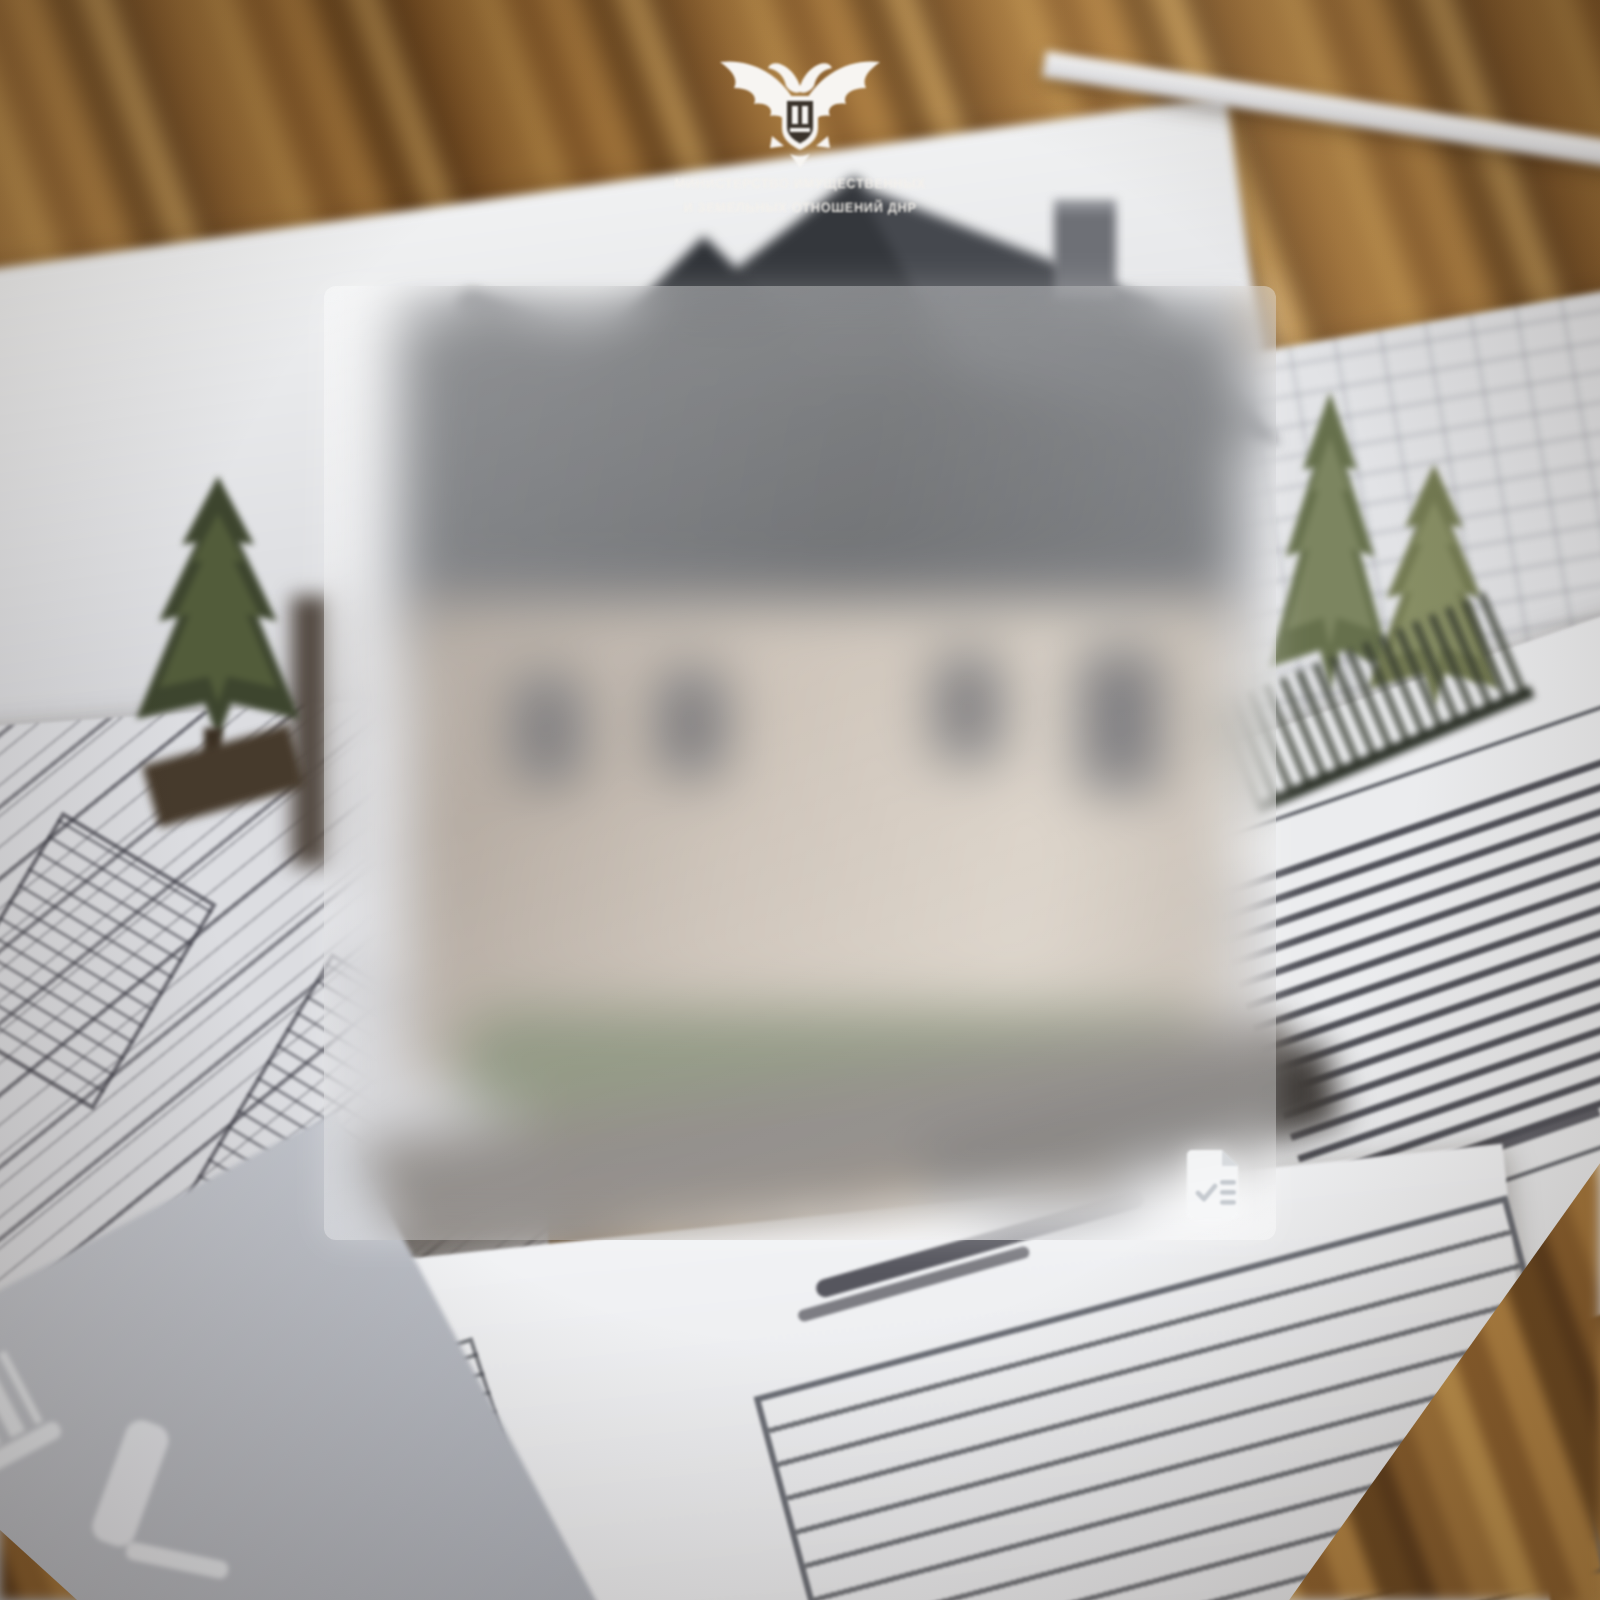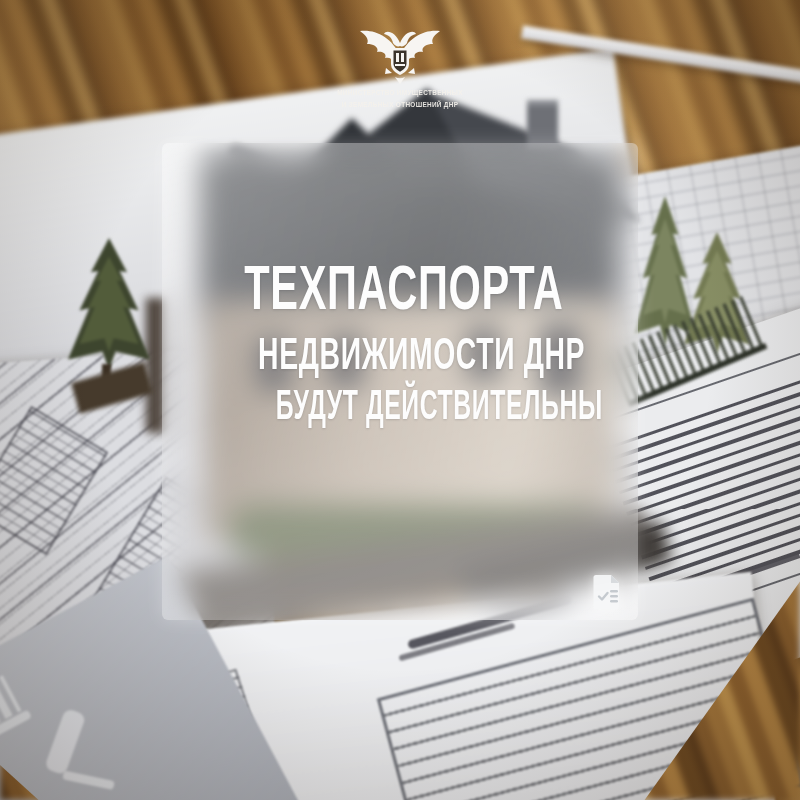--- a/index.html
+++ b/index.html
@@ -268,23 +268,20 @@
         <rect x="48" y="29" width="3" height="9"></rect>
         <rect x="53" y="29" width="3" height="9"></rect>
         <rect x="47" y="40" width="10" height="2"></rect>
       </g>
     </svg>
     <div class="ministry-name">МИНИСТЕРСТВО ИМУЩЕСТВЕННЫХ</div>
     <div class="ministry-name">И ЗЕМЕЛЬНЫХ ОТНОШЕНИЙ ДНР</div>
   </div>
 
   <div class="frost">
-    <div class="hl hl1"><span>ТЕХПАСПОРТА</span></div>
-    <div class="hl hl2"><span>НЕДВИЖИМОСТИ ДНР</span></div>
-    <div class="hl hl3"><span>БУДУТ ДЕЙСТВИТЕЛЬНЫ</span></div>
 
     <svg class="doc-icon" viewBox="0 0 40 40">
       <path d="M9 3 h15 l8 8 v24 a2.5 2.5 0 0 1 -2.5 2.5 h-20.5 a2.5 2.5 0 0 1 -2.5 -2.5 V5.5 A2.5 2.5 0 0 1 9 3 Z" fill="#f6f7f8"></path>
       <path d="M24 3 l8 8 h-8 Z" fill="#d8dbdf"></path>
       <path d="M12 24.5 l3 3 l5.5 -6.5" stroke="#c3c8ce" stroke-width="2.4" fill="none" stroke-linecap="round" stroke-linejoin="round"></path>
       <rect x="23" y="18" width="8" height="2.4" rx="1.2" fill="#c3c8ce"></rect>
       <rect x="23" y="23" width="8" height="2.4" rx="1.2" fill="#c3c8ce"></rect>
       <rect x="23" y="28" width="8" height="2.4" rx="1.2" fill="#c3c8ce"></rect>
     </svg>
   </div>

